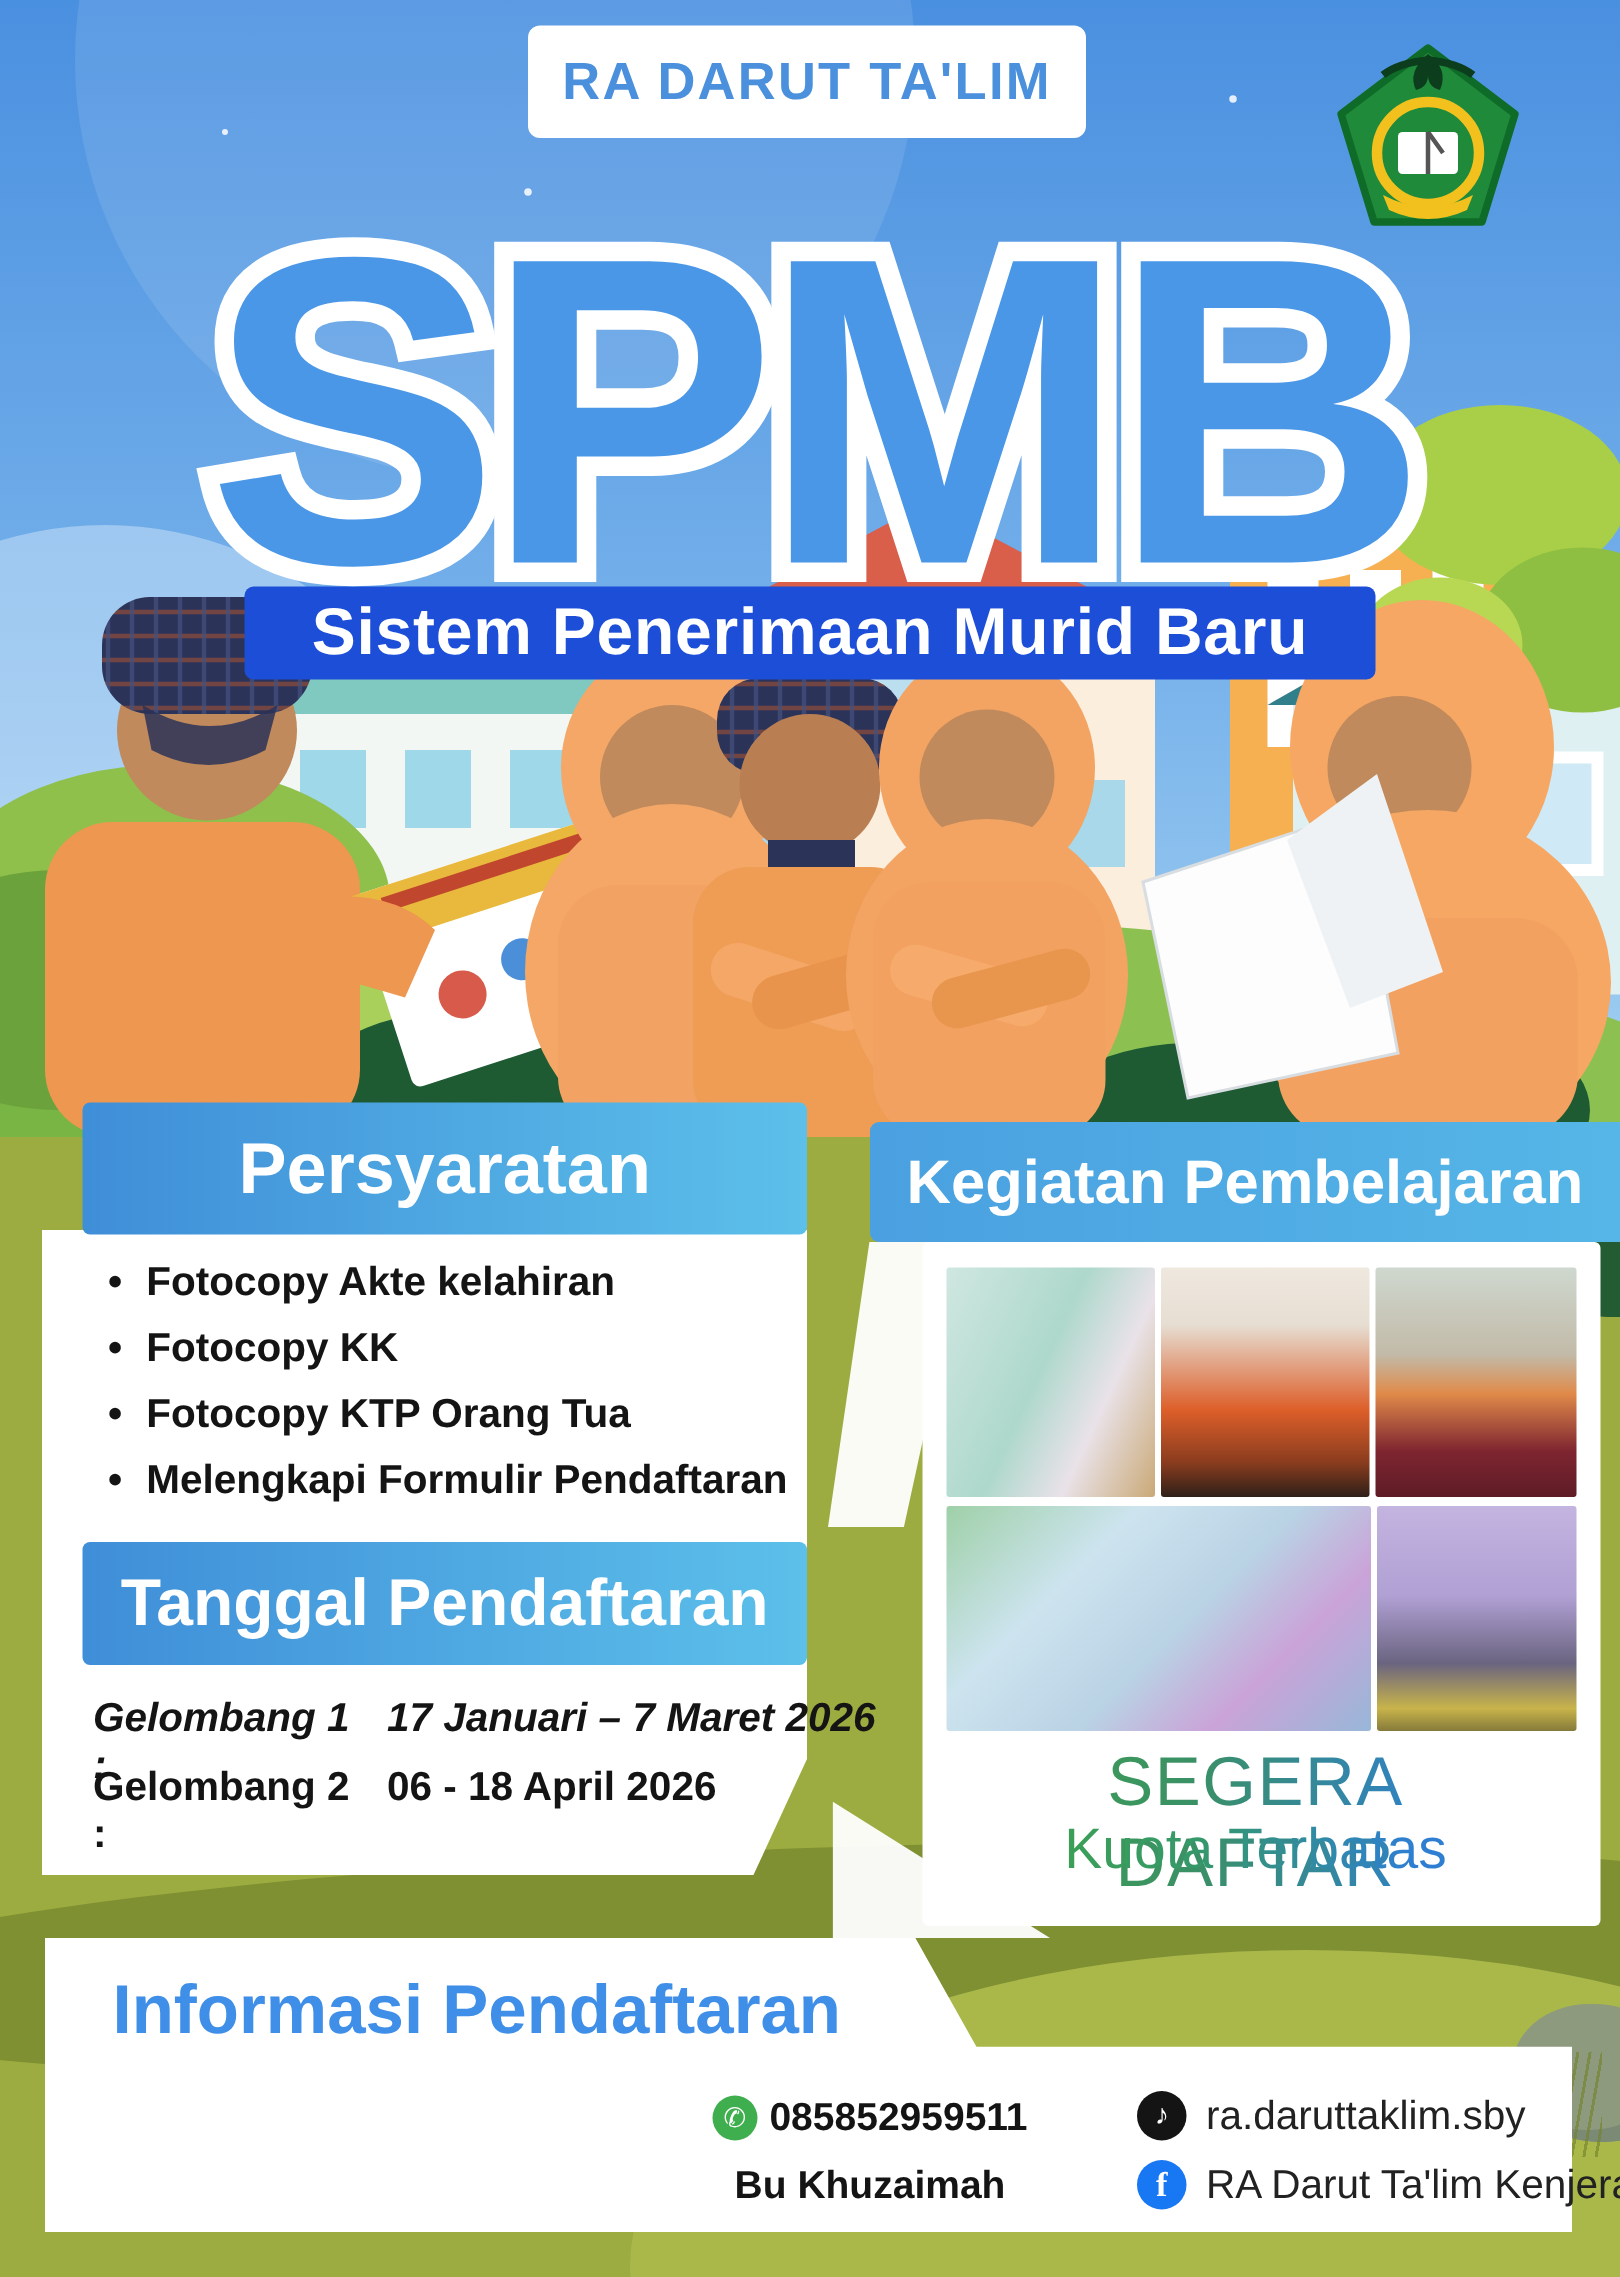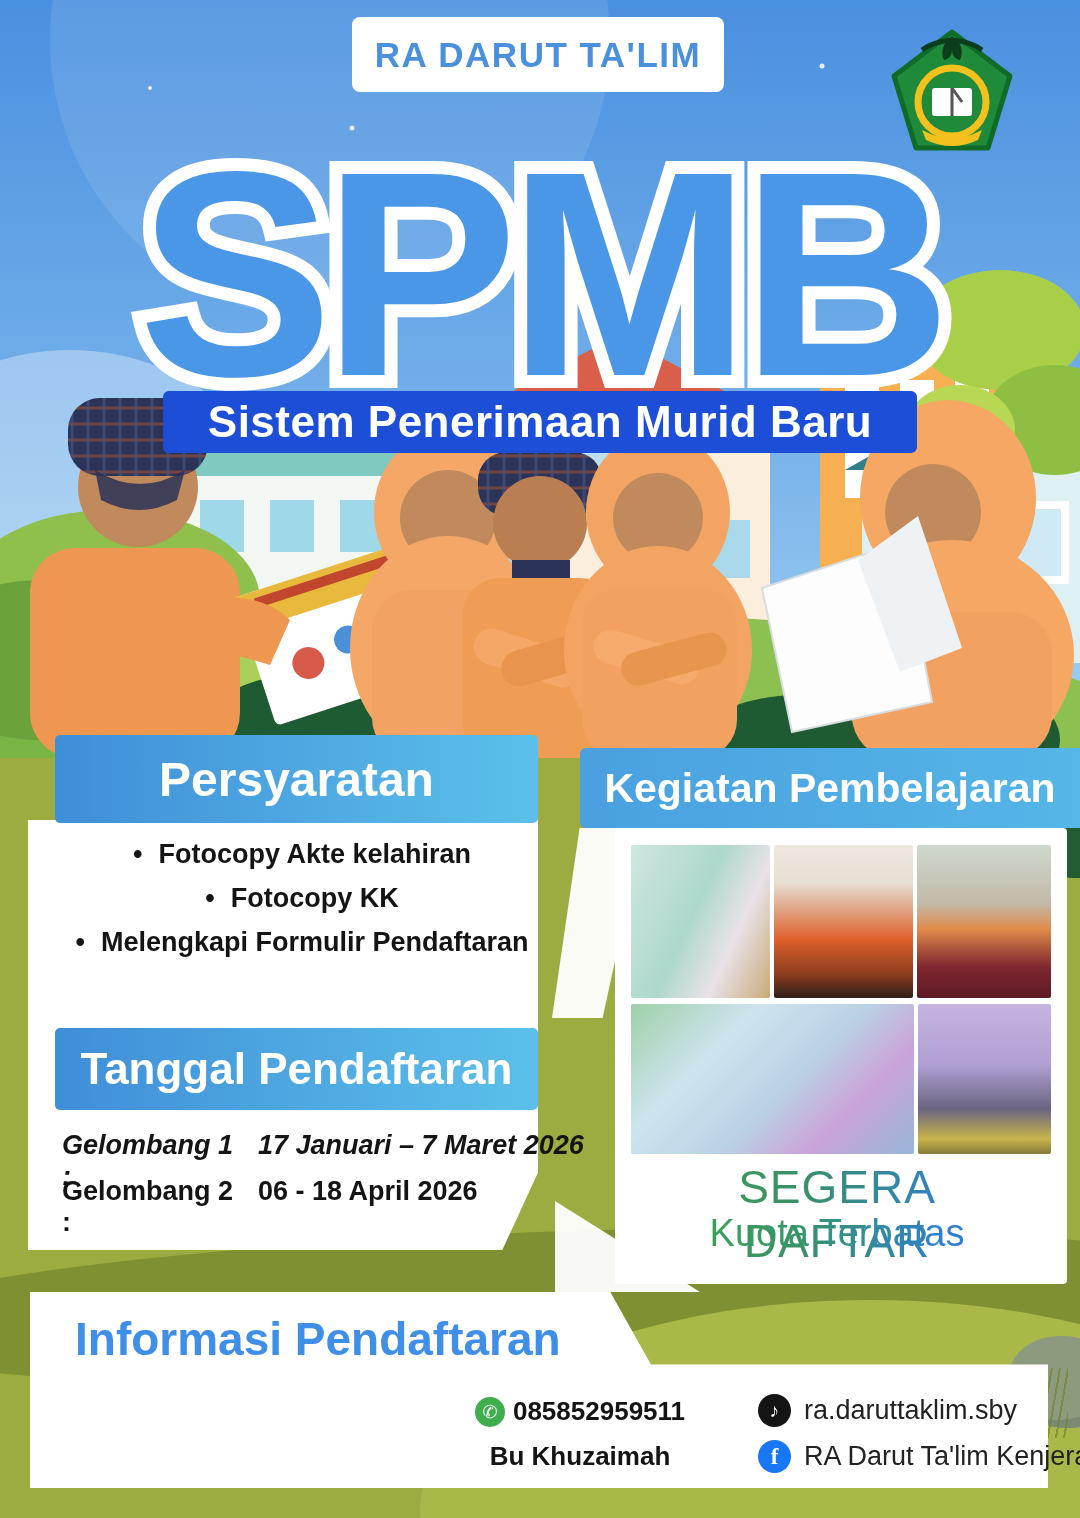--- a/index.html
+++ b/index.html
@@ -41,21 +41,21 @@
           z-index:2;clip-path:polygon(0 0,100% 0,100% 82%,93% 100%,0 100%);}
   .card-right{position:absolute;left:615px;top:828px;width:452px;height:456px;background:#fff;
           border-radius:4px;z-index:2;}
   .deco-wedge1{position:absolute;left:552px;top:828px;width:92px;height:190px;background:#fff;
           z-index:2;clip-path:polygon(30% 0,100% 0,55% 100%,0 100%);opacity:.95;}
   .deco-wedge2{position:absolute;left:555px;top:1185px;width:145px;height:107px;background:#fff;
           z-index:2;clip-path:polygon(0 15%,100% 100%,0 100%);opacity:.95;}
 
   .req-list{position:absolute;left:72px;top:840px;width:460px;z-index:5;list-style:none;
           margin:0;padding:0;}
-  .req-list li{font-size:27px;font-weight:700;color:#141414;margin-bottom:15px;line-height:29px;text-align:center;}
+  .req-list li{font-size:27px;font-weight:700;color:#141414;margin-bottom:15px;line-height:29px;}
   .req-list li::before{content:"•";margin-right:16px;font-size:27px;}
 
   .gel-row{position:absolute;z-index:5;display:flex;font-size:27px;font-weight:800;color:#141414;}
   .gel-row .lbl{width:172px;}
   .gel-row .val{margin-left:24px;white-space:nowrap;}
   .gel-row1{left:62px;top:1130px;font-style:italic;}
   .gel-row2{left:62px;top:1176px;}
 
   
   .photo{position:absolute;z-index:5;border-radius:2px;}
@@ -263,20 +263,21 @@
 
   <div class="card-left"></div>
   <div class="deco-wedge1"></div>
   <div class="deco-wedge2"></div>
 
   <div class="banner banner-persyaratan">Persyaratan</div>
 
   <ul class="req-list">
     <li>Fotocopy Akte kelahiran</li>
     <li>Fotocopy KK</li>
+    <li>Fotocopy KTP Orang Tua</li>
     <li>Melengkapi Formulir Pendaftaran</li>
   </ul>
 
   <div class="banner banner-tanggal">Tanggal Pendaftaran</div>
 
   <div class="gel-row gel-row1">
     <span class="lbl">Gelombang 1 :</span>
     <span class="val">17 Januari – 7 Maret 2026</span>
   </div>
   <div class="gel-row gel-row2">

